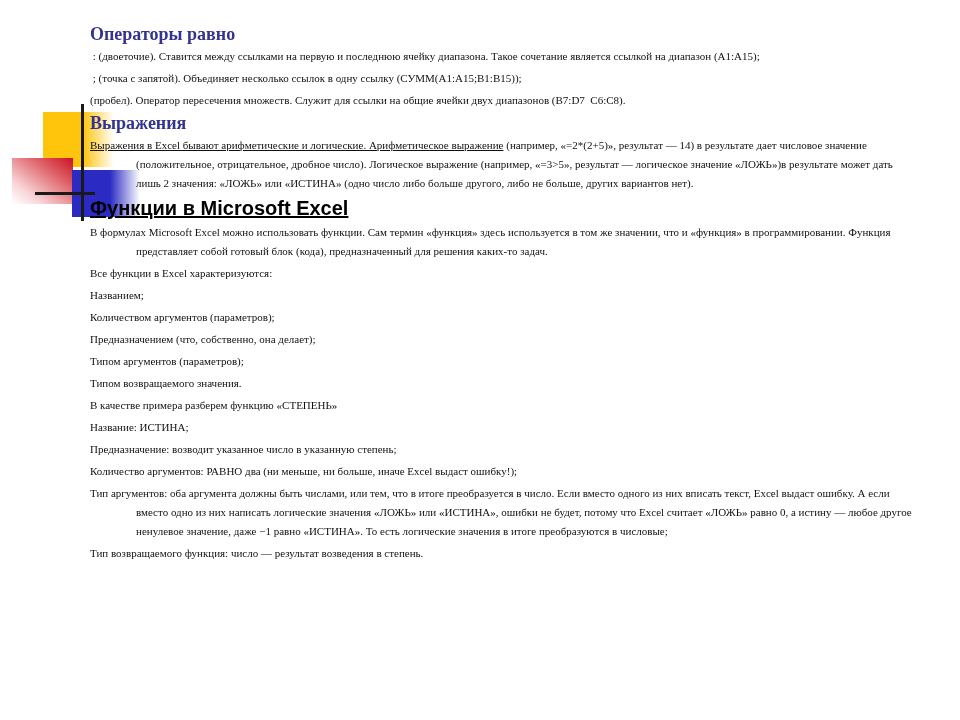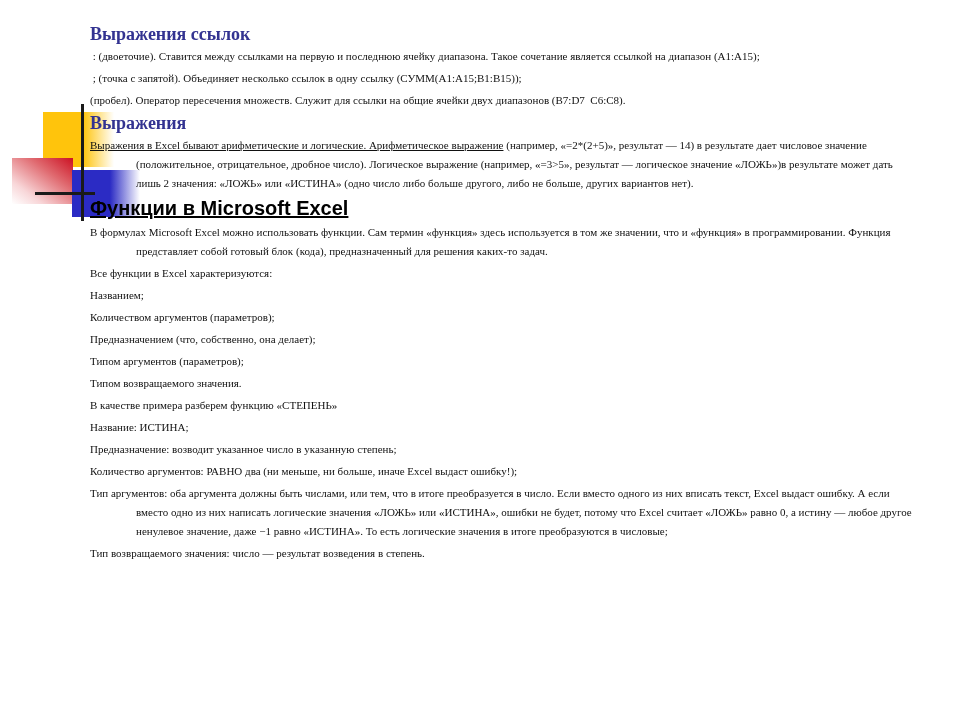--- a/index.html
+++ b/index.html
@@ -89,21 +89,21 @@
 
 <div class="decor sq-yellow"></div>
 <div class="decor sq-yellow-fade"></div>
 <div class="decor sq-red"></div>
 <div class="decor sq-blue"></div>
 <div class="decor sq-blue-fade"></div>
 <div class="decor line-v"></div>
 <div class="decor line-h"></div>
 
 <div class="content">
-  <h2 class="head-blue">Выражения ссылок</h2>
+  <h2 class="head-blue">Операторы равно</h2>
 
   <p class="body-par">&nbsp;: (двоеточие). Ставится между ссылками на первую и последнюю ячейку диапазона. Такое сочетание является ссылкой на диапазон (А1:А15);</p>
   <p class="body-par">&nbsp;; (точка с запятой). Объединяет несколько ссылок в одну ссылку (СУММ(А1:А15;В1:В15));</p>
   <p class="body-par">(пробел). Оператор пересечения множеств. Служит для ссылки на общие ячейки двух диапазонов (В7:D7&nbsp; С6:С8).</p>
 
   <h2 class="head-blue">Выражения</h2>
 
   <p class="body-par"><u>Выражения в Excel бывают арифметические и логические. Арифметическое выражение</u><span> (например, «=2*(2+5)», результат — 14) в результате дает числовое значение (положительное, отрицательное, дробное число). Логическое выражение (например, «=3&gt;5», результат — логическое значение «ЛОЖЬ»)в результате может дать лишь 2 значения: «ЛОЖЬ» или «ИСТИНА» (одно число либо больше другого, либо не больше, других вариантов нет).</span></p>
 
   <h3 class="head-black">Функции в Microsoft Excel</h3>
@@ -115,14 +115,14 @@
   <p class="body-par">Количеством аргументов (параметров);</p>
   <p class="body-par">Предназначением (что, собственно, она делает);</p>
   <p class="body-par">Типом аргументов (параметров);</p>
   <p class="body-par">Типом возвращаемого значения.</p>
 
   <p class="body-par">В качестве примера разберем функцию «СТЕПЕНЬ»</p>
   <p class="body-par">Название: ИСТИНА;</p>
   <p class="body-par">Предназначение: возводит указанное число в указанную степень;</p>
   <p class="body-par">Количество аргументов: РАВНО два (ни меньше, ни больше, иначе Excel выдаст ошибку!);</p>
   <p class="body-par">Тип аргументов: оба аргумента должны быть числами, или тем, что в итоге преобразуется в число. Если вместо одного из них вписать текст, Excel выдаст ошибку. А если вместо одно из них написать логические значения «ЛОЖЬ» или «ИСТИНА», ошибки не будет, потому что Excel считает «ЛОЖЬ» равно 0, а истину — любое другое ненулевое значение, даже −1 равно «ИСТИНА». То есть логические значения в итоге преобразуются в числовые;</p>
-  <p class="body-par">Тип возвращаемого значения: число — результат возведения в степень.</p>
+  <p class="body-par">Тип возвращаемого функция: число — результат возведения в степень.</p>
 </div>
 
 </body></html>

